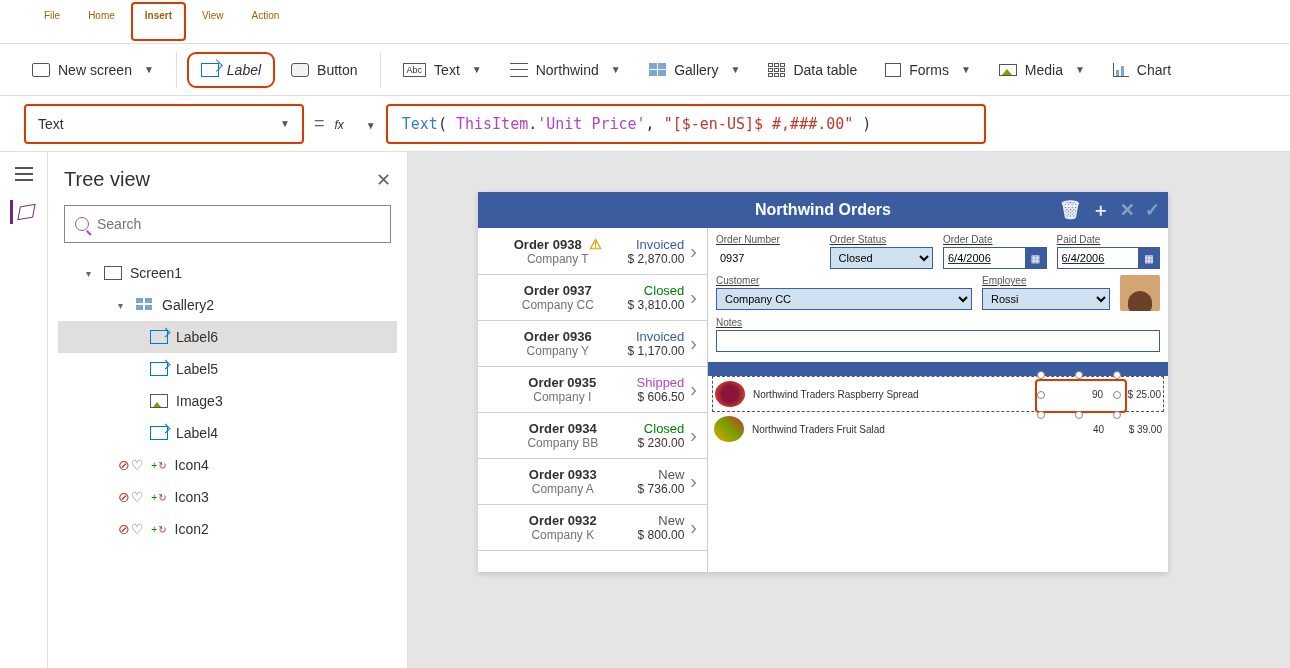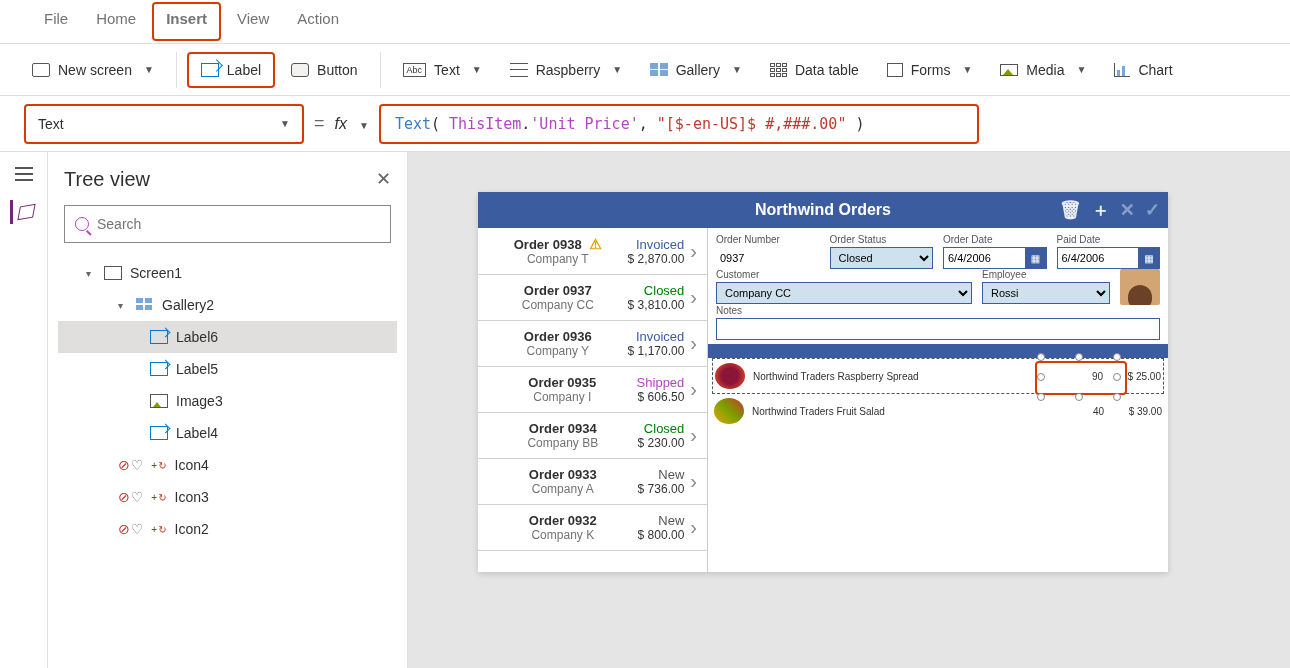--- a/index.html
+++ b/index.html
@@ -1,27 +1,27 @@
 <!DOCTYPE html>
 <html><head>
 <meta charset="utf-8">
 <style>
   * { box-sizing: border-box; margin: 0; padding: 0; }
   body { font-family: "Segoe UI", Arial, sans-serif; font-size: 14px; color: #323130; background: #fff; width: 1290px; height: 668px; overflow: hidden; }
   
   
   .menubar { display: flex; align-items: stretch; height: 44px; padding: 0 30px; border-bottom: 1px solid #e1dfdd; }
-  .menubar .menu-item { padding: 10px 14px; cursor: pointer; font-size: 15px; color: #737373; }
+  .menubar .menu-item { padding: 10px 14px; cursor: pointer; font-size: 10px; color: #a16207; }
   .menu-item.active { border-bottom: 3px solid #742774; font-weight: 600; }
   .menu-item.boxed { border: 2px solid #d83b01; border-radius: 4px; margin: 2px; padding: 6px 12px; }
   
   
   .ribbon { display: flex; align-items: center; height: 52px; padding: 0 20px; border-bottom: 1px solid #e1dfdd; gap: 4px; }
   .ribbon-btn { display: flex; align-items: center; gap: 8px; padding: 8px 12px; cursor: pointer; font-size: 14px; }
-  .ribbon-btn.boxed { border: 2px solid #d83b01; border-radius: 4px; }
+  .ribbon-btn.boxed { border: 2px solid #d83b01; border-radius: 9px; font-style: italic; }
   .ribbon-sep { width: 1px; height: 36px; background: #e1dfdd; margin: 0 6px; }
   .chev { font-size: 10px; color: #555; margin-left: 4px; }
   .icon-box { width: 18px; height: 14px; border: 1.5px solid #555; border-radius: 2px; display:inline-block; position:relative; }
   .icon-label { width: 18px; height: 14px; border: 1.5px solid #0078d4; display:inline-block; position:relative; }
   .icon-label::after { content:""; position:absolute; right:-3px; top:-3px; width:8px; height:8px; border-top:1.5px solid #0078d4; border-right:1.5px solid #0078d4; transform:rotate(45deg); }
   .icon-button { width:18px; height:14px; border:1.5px solid #555; border-radius:3px; display:inline-block; background:#f3f2f1;}
   .icon-text { font-size:9px; font-weight:normal; border:1.5px solid #555; padding:1px 3px; display:inline-block;}
   .icon-controls { width:18px; height:14px; display:inline-block; border-bottom:1.5px solid #555; border-top:1.5px solid #555; position:relative;}
   .icon-controls::before{content:"";position:absolute;top:5px;left:0;right:0;border-top:1.5px solid #555;}
   .icon-gallery { display:inline-grid; grid-template-columns:repeat(2,8px); grid-template-rows:repeat(2,6px); gap:1.5px;}
@@ -32,34 +32,34 @@
   .icon-media { width:18px; height:12px; border:1.5px solid #555; display:inline-block; position:relative; overflow:hidden;}
   .icon-media::after{content:"";position:absolute;bottom:0;left:2px;width:0;height:0;border-left:5px solid transparent;border-right:5px solid transparent;border-bottom:6px solid #7ba000;}
   .icon-chart { width:16px; height:14px; display:inline-block; position:relative; border-left:1.5px solid #555; border-bottom:1.5px solid #555;}
   .icon-chart::after{content:"";position:absolute;left:2px;bottom:0;width:3px;height:6px;background:#7ba7d7;}
   .icon-chart::before{content:"";position:absolute;left:7px;bottom:0;width:3px;height:10px;background:#7ba7d7;}
   
   
   .formula-row { display:flex; align-items:center; height:56px; padding:0 24px; border-bottom:1px solid #e1dfdd; gap:10px; background:#fff;}
   .prop-select { width:280px; height:40px; border:2px solid #d83b01; border-radius:4px; display:flex; align-items:center; justify-content:space-between; padding:0 12px; font-size:14px;}
   .eq { font-size:18px; color:#666; }
-  .fx { font-style:italic; font-size:16px; display:inline-block; margin-right:8px;}
+  .fx { font-style:italic; font-size:12px; display:inline-block; margin-right:18px;}
   .formula-box { flex:0 0 600px; height:40px; border:2px solid #d83b01; border-radius:4px; display:flex; align-items:center; padding:0 14px; font-family:"Consolas",monospace; font-size:15px; white-space:pre;}
   .fx-fn{color:#3a7bc8;} .fx-prop{color:#b146c2;} .fx-str{color:#c0392b;} .fx-paren{color:#333;}
   
   
   .main { display:flex; height: calc(668px - 44px - 52px - 56px);}
   .leftrail { width:48px; border-right:1px solid #e1dfdd; display:flex; flex-direction:column; align-items:center; padding-top:10px; gap:14px;}
   .rail-btn { width:24px; height:24px; display:flex; align-items:center; justify-content:center; cursor:pointer;}
   .hamburger{width:18px;height:2px;background:#555;position:relative;} .hamburger::before,.hamburger::after{content:"";position:absolute;left:0;right:0;height:2px;background:#555;} .hamburger::before{top:-6px;} .hamburger::after{top:6px;}
   .layers{width:18px;height:14px;border:1.5px solid #742774;transform:skewX(-20deg) rotate(-10deg);}
   
   
   .tree-panel { width:360px; border-right:1px solid #e1dfdd; padding:16px 10px 0 10px; display:flex; flex-direction:column;}
-  .tree-header { display:flex; justify-content:space-between; align-items:flex-start; padding:0 6px 14px 6px;}
+  .tree-header { display:flex; justify-content:space-between; align-items:center; padding:0 6px 14px 6px;}
   .tree-title { font-size:20px; font-weight:400;}
   .close-x { font-size:18px; color:#666; cursor:pointer;}
   .search-box { margin:0 6px 14px 6px; height:38px; border:1px solid #8a8886; display:flex; align-items:center; padding:0 10px; gap:8px;}
   .search-icon{width:14px;height:14px;border:1.5px solid #b146c2;border-radius:50%;position:relative;}
   .search-icon::after{content:"";position:absolute;width:6px;height:1.5px;background:#b146c2;bottom:-3px;right:-4px;transform:rotate(45deg);}
   .tree-scroll{overflow-y:auto; position:relative;}
   .tree-scroll::-webkit-scrollbar{width:10px;} .tree-scroll::-webkit-scrollbar-thumb{background:#c8c6c4;}
   .tree { font-size:14px; padding-bottom:10px;}
   .tree-item { display:flex; align-items:center; gap:8px; padding:8px 6px; cursor:pointer;}
   .tree-item.selected { background:#e1dfdd;}
@@ -92,21 +92,21 @@
   .order-right{text-align:right;font-size:12px;}
   .order-status{font-size:13px;}
   .st-invoiced{color:#3b5da0;} .st-closed{color:#008000;} .st-shipped{color:#b146c2;} .st-new{color:#555;}
   .order-price{color:#333;}
   .order-arrow{color:#888;font-size:20px;margin-left:6px;}
   .order-warn{color:#e6a600;font-size:14px;margin-left:4px;}
   
   
   .detail { flex:1; display:flex; flex-direction:column; font-size:11px;}
   .detail-form { padding:6px 8px 4px 8px;}
-  .fld-row{display:flex;gap:10px;}
+  .fld-row{display:flex;gap:10px;margin-bottom:6px;text-decoration:underline;}
   .fld{flex:1;}
   .fld-wide{flex:2;}
   .fld label{display:block;font-size:10px;color:#555;margin-bottom:2px;}
   .fld input,.fld select{width:100%;height:22px;border:1px solid #3b5da0;padding:0 4px;font-size:11px;}
   .fld select{background:#cfe0ee;}
   .date-wrap{display:flex;} .date-wrap input{flex:1;border-right:none;} .date-btn{width:22px;background:#3b5da0;color:#fff;display:flex;align-items:center;justify-content:center;font-size:10px;}
   .emp-pic{width:40px;height:36px;background:#d4a574;border-radius:2px;display:flex;align-items:flex-end;justify-content:center;overflow:hidden;}
   .emp-pic::after{content:"";width:24px;height:24px;background:#6b4226;border-radius:50% 50% 40% 40%;margin-bottom:-4px;}
   .notes-input{width:100%;height:22px;border:1px solid #3b5da0;}
   .blue-bar{height:14px;background:#3b5da0;}
@@ -152,21 +152,21 @@
     <span>Button</span>
   </div>
   <div class="ribbon-sep"></div>
   <div class="ribbon-btn">
     <span class="icon-text">Abc</span>
     <span>Text</span>
     <span class="chev">▼</span>
   </div>
   <div class="ribbon-btn">
     <span class="icon-controls"></span>
-    <span>Raspberry</span>
+    <span>Northwind</span>
     <span class="chev">▼</span>
   </div>
   <div class="ribbon-btn">
     <span class="icon-gallery">
         <span></span>
         <span></span>
         <span></span>
         <span></span>
       </span>
     <span>Gallery</span>

